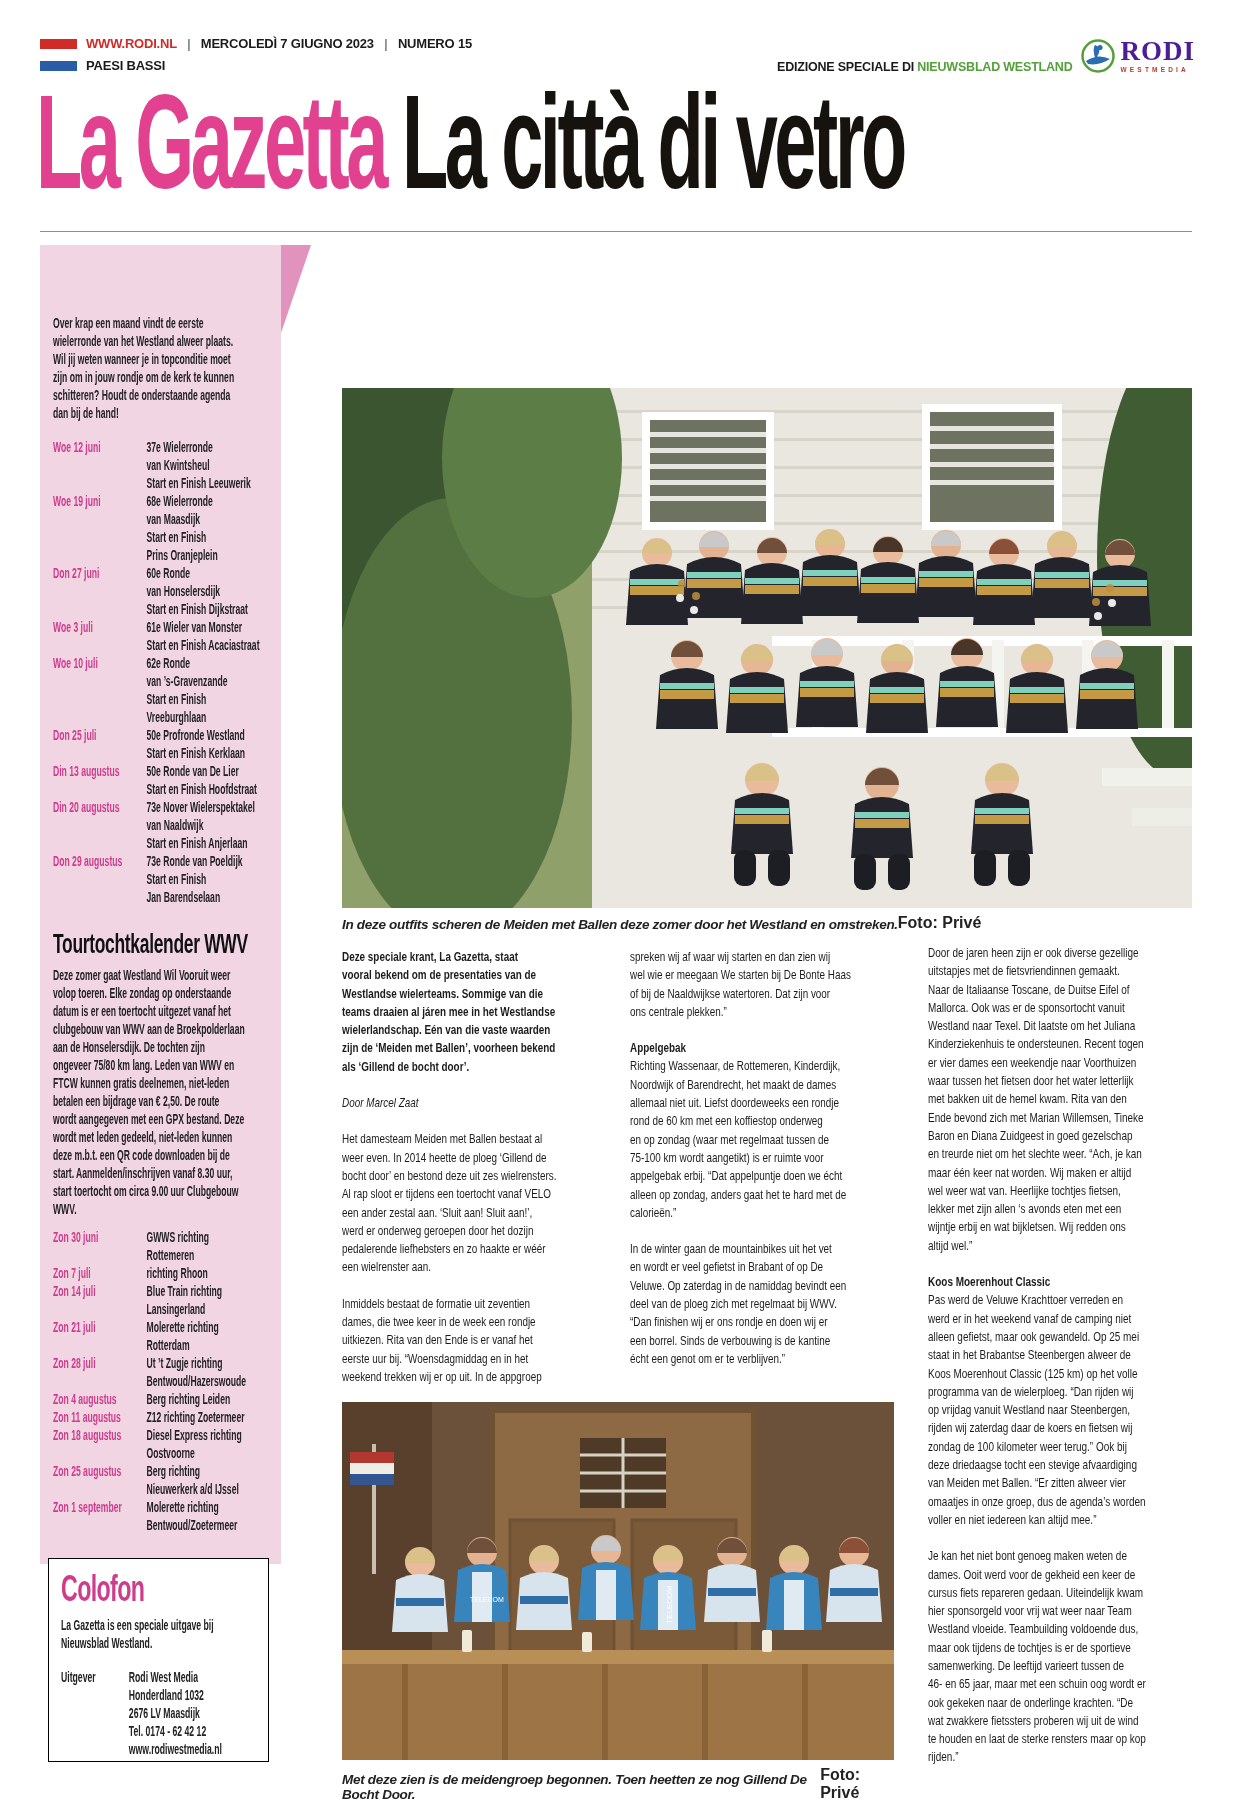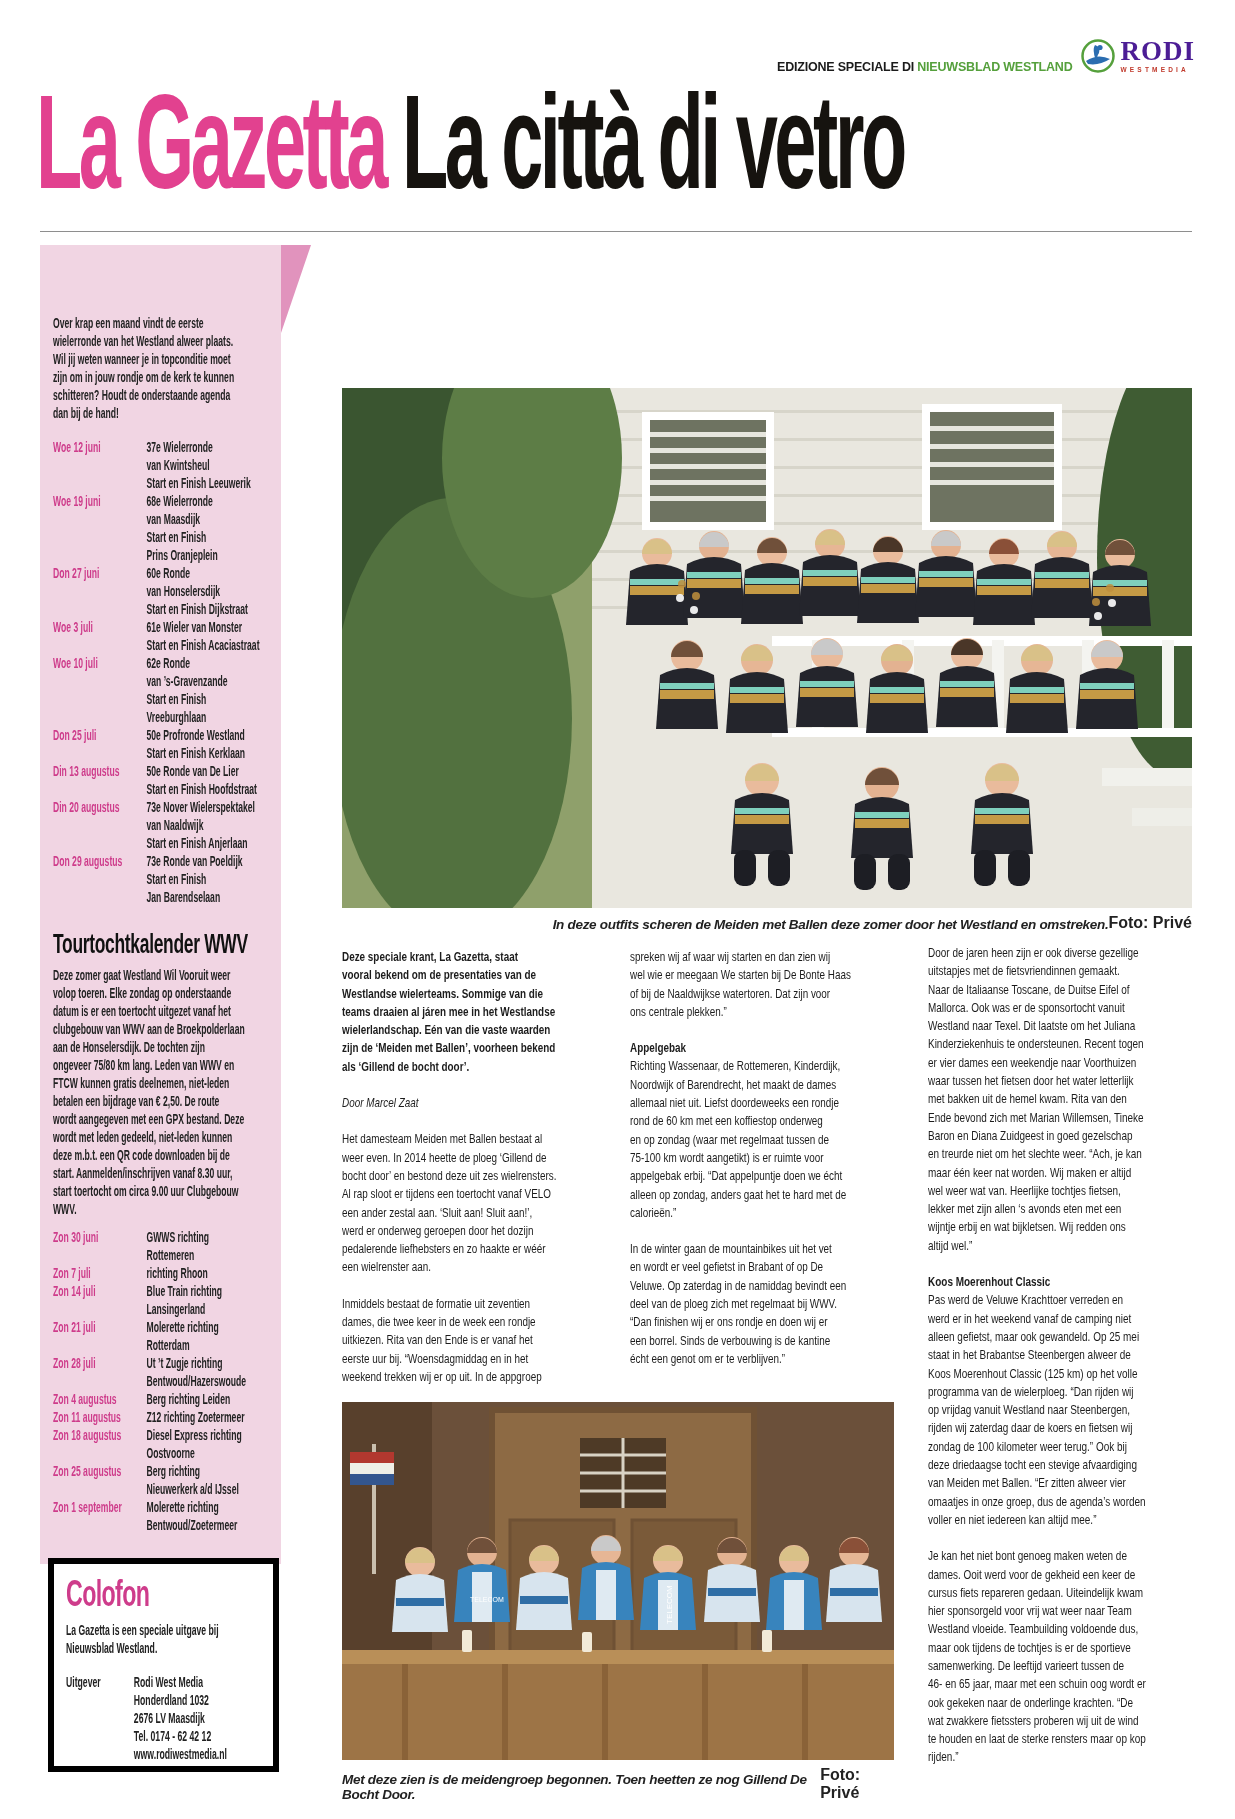--- a/index.html
+++ b/index.html
@@ -45,56 +45,72 @@
   #sb-content{position:absolute;left:13px;top:70px;width:340px;transform:scaleX(0.6235);
               transform-origin:0 0;font-size:13.8px;line-height:18px;font-weight:700;color:#222}
   .sb-row{display:flex}
   .sb-date{flex:0 0 150px;color:#ce3c8b}
   .sb-desc{flex:1}
   .sb-intro{margin-bottom:16px}
   .sb-h2{font-size:28px;line-height:30px;letter-spacing:-0.5px;color:#111;margin:22px 0 8px}
   .sb-list{margin-top:10px}
 
   
-  #colofon{left:48px;top:1558px;width:219px;height:202px;background:#fff;border:6px solid #000000}
+  #colofon{left:48px;top:1558px;width:219px;height:202px;background:#fff;border:1px solid #000000}
   #colofon-inner{position:absolute;left:12px;top:8px;width:320px;transform:scaleX(0.628);
                  transform-origin:0 0;font-size:13.8px;line-height:18px;font-weight:700;color:#222}
   .colofon-title{color:#ce3c8b;font-size:37px;line-height:44px;letter-spacing:-1px;font-weight:700}
   .colofon-intro{margin:6px 0 16px}
   .pubrow{display:flex}
   .publabel{flex:0 0 108px}
 
   
   #headline{left:342px;top:238px}
   #headline .sq{transform:scaleX(0.72);white-space:pre;font-size:66px;line-height:63px;
                 font-weight:700;color:#e2418f;letter-spacing:-2px}
   .photo{overflow:hidden;background:#777}
   #photo1{left:342px;top:388px;width:850px;height:520px}
   #photo2{left:342px;top:1402px;width:552px;height:358px}
-  .caprow{display:flex;justify-content:flex-end;align-items:flex-end}
+  .caprow{display:flex;justify-content:flex-start;align-items:flex-end}
   #caption1{left:342px;top:914px;width:850px}
   #caption2{left:342px;top:1766px;width:552px}
   .caption{font-style:italic;font-weight:700;font-size:13.5px;color:#222;letter-spacing:-0.3px}
   .credit{font-weight:700;font-size:16px;color:#222}
 
   .bodycol .sq{transform:scaleX(0.7278);font-size:13.6px;line-height:18.3px;color:#1c1c1c;width:360px}
   #col1{left:342px;top:948px;width:262px}
   #col2{left:630px;top:948px;width:262px}
   #col3{left:928px;top:944px;width:264px}
   #col3 .sq{transform:scaleX(0.7333)}
   .para{margin:0 0 18px 0}
   .intro-bold{font-weight:700}
   .byline{font-style:italic}
   .subhead{font-weight:700;margin:0}
 </style>
 </head>
 <body>
 
 <div id="page">
 
+  <div class="abs" id="topbar-left">
+    <div class="flagline">
+      <span class="bar bar-red"></span>
+      <span class="toptext">
+        <span class="site">WWW.RODI.NL</span>
+        <span class="sep">|</span>
+        <span>MERCOLEDÌ 7 GIUGNO 2023</span>
+        <span class="sep">|</span>
+        <span>NUMERO 15</span>
+      </span>
+    </div>
+    <div class="flagline">
+      <span class="bar bar-blue"></span>
+      <span class="toptext">PAESI BASSI</span>
+    </div>
+  </div>
 
   <div class="abs" id="topbar-right">
     <div class="edition">
       <span>EDIZIONE SPECIALE DI </span>
       <span class="edition-green">NIEUWSBLAD WESTLAND</span>
     </div>
     <div class="logo">
       <svg width="34" height="34" viewBox="0 0 34 34">
         <circle cx="17" cy="17" r="15.5" fill="#fff" stroke="#55a03c" stroke-width="2.5"></circle>
         <path d="M5 22 Q17 14 29 20 Q18 27 7 25 Z" fill="#2b6db0"></path>

